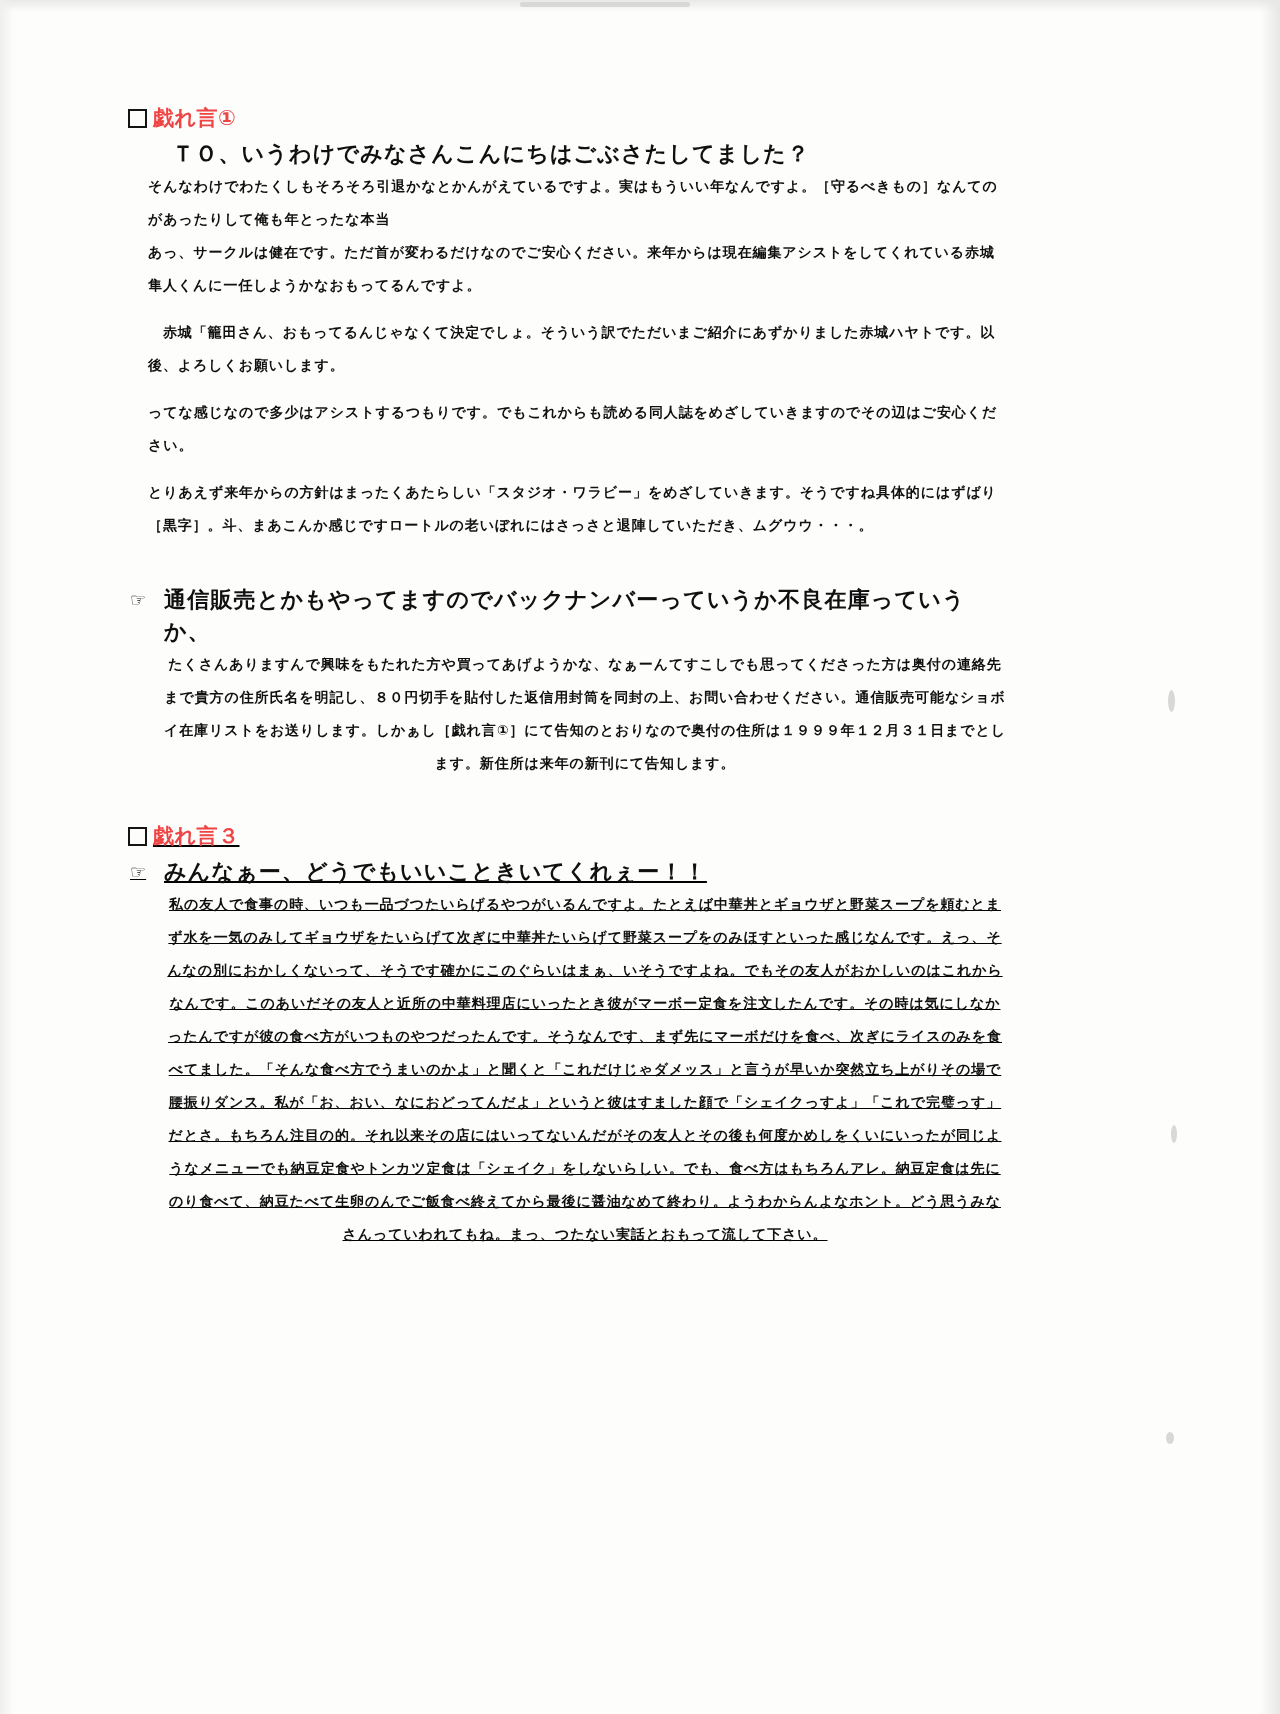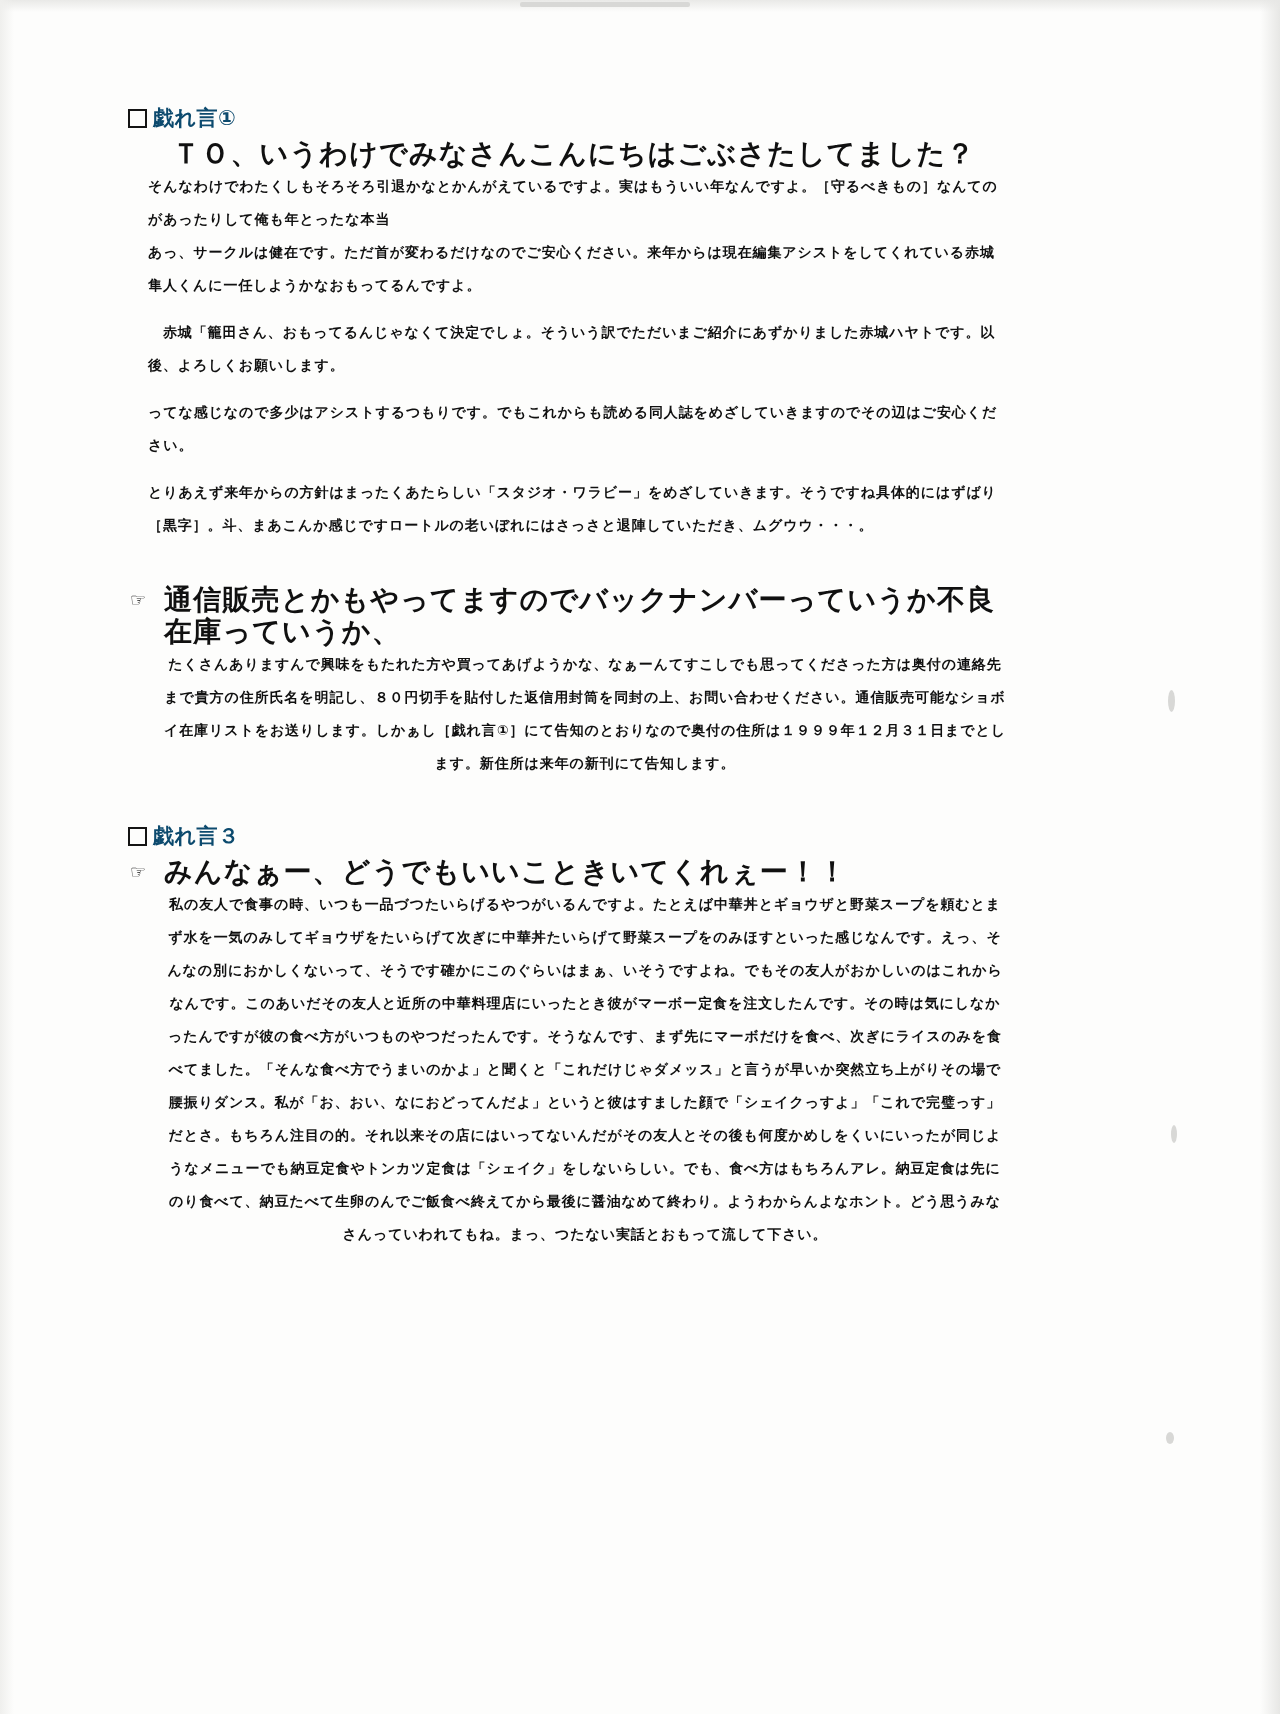--- a/index.html
+++ b/index.html
@@ -41,28 +41,28 @@
   }
   .content {
     position: absolute;
     left: 128px;
     top: 104px;
     width: 880px;
   }
   .section {
     margin-bottom: 42px;
   }
-  .section:last-child { margin-bottom: 12px; }
+  .section:last-child { margin-bottom: 12px; text-decoration: underline; }
   .sec-head {
     display: flex;
     align-items: center;
     font-size: 21px;
     font-weight: bold;
     letter-spacing: 0.5px;
-    color: #0c4a6e;
+    color: #ef4444;
     margin-bottom: 6px;
   }
   .box-icon {
     display: inline-block;
     width: 15px;
     height: 15px;
     border: 2px solid #141414;
     margin-right: 6px;
     flex: none;
   }
@@ -73,21 +73,21 @@
   .hand-icon {
     flex: none;
     width: 34px;
     font-size: 18px;
     line-height: 32px;
     color: #141414;
     text-align: left;
     padding-left: 2px;
   }
   .lead {
-    font-size: 28px;
+    font-size: 22px;
     font-weight: bold;
     color: #101010;
     letter-spacing: 1.2px;
     line-height: 32px;
   }
   .lead.indent { text-indent: 44px; }
   .body-text {
     font-size: 14px;
     font-weight: bold;
     color: #101010;

